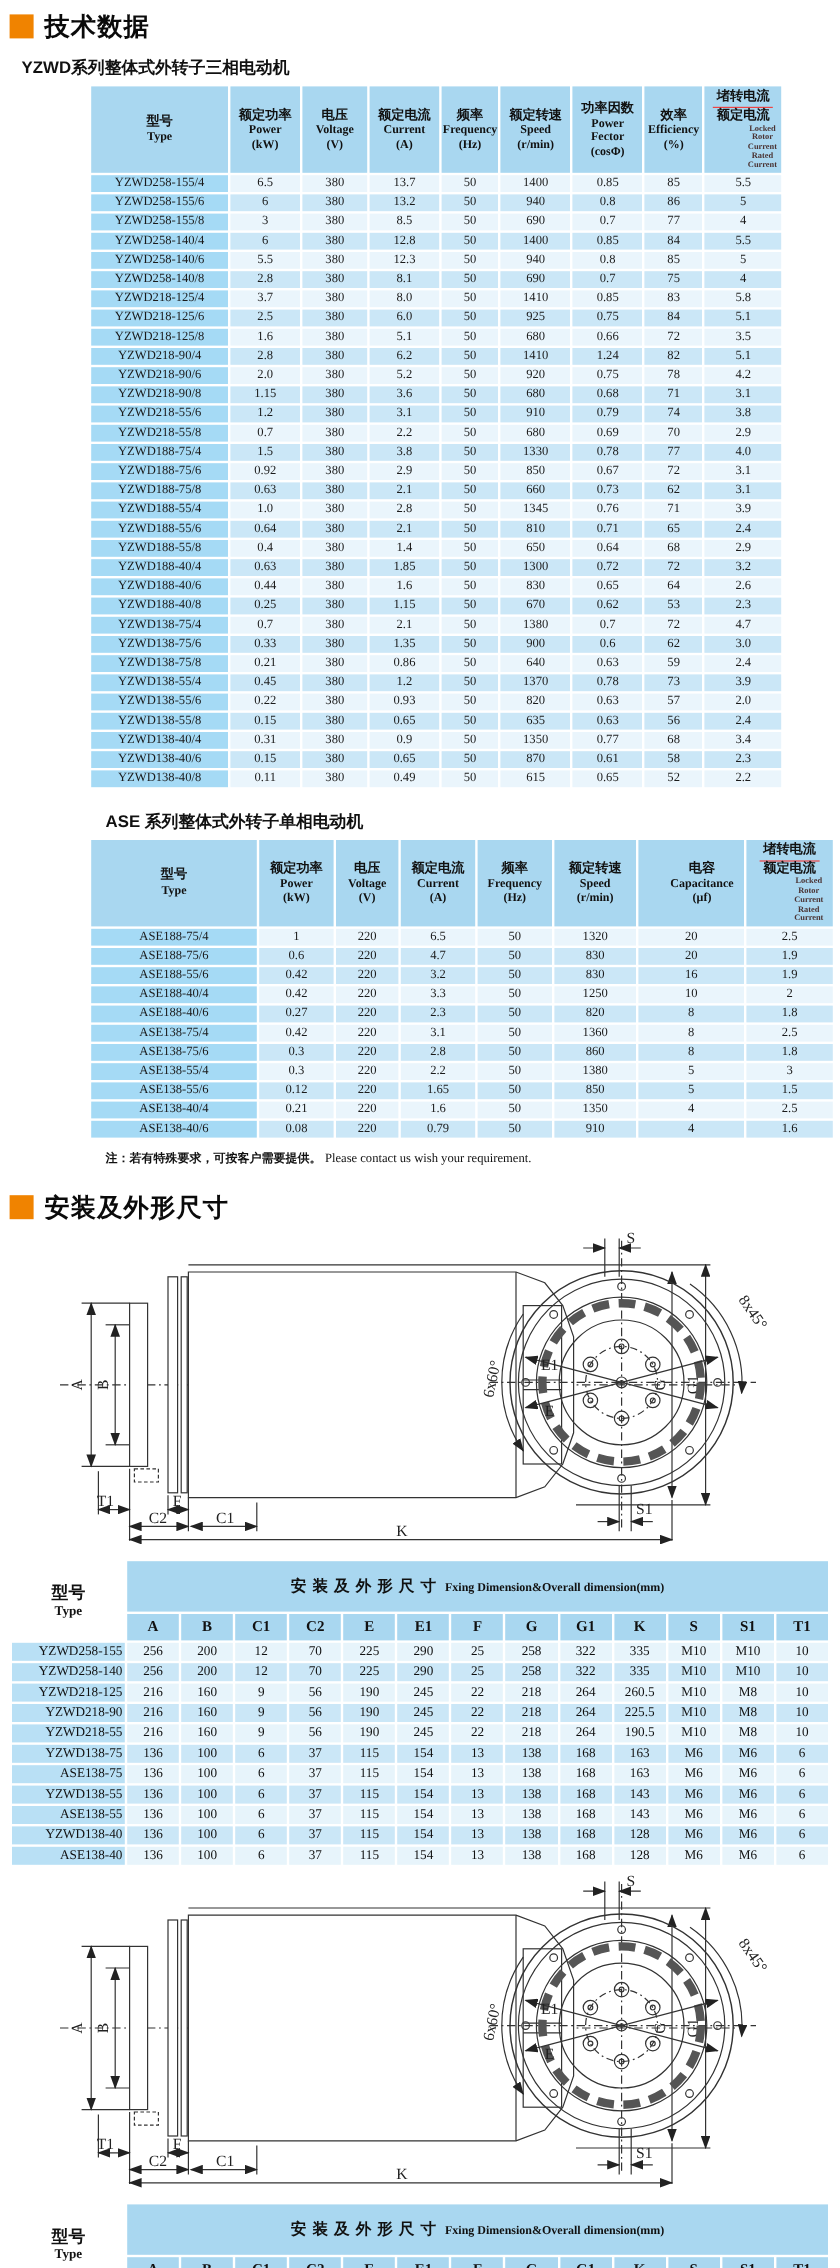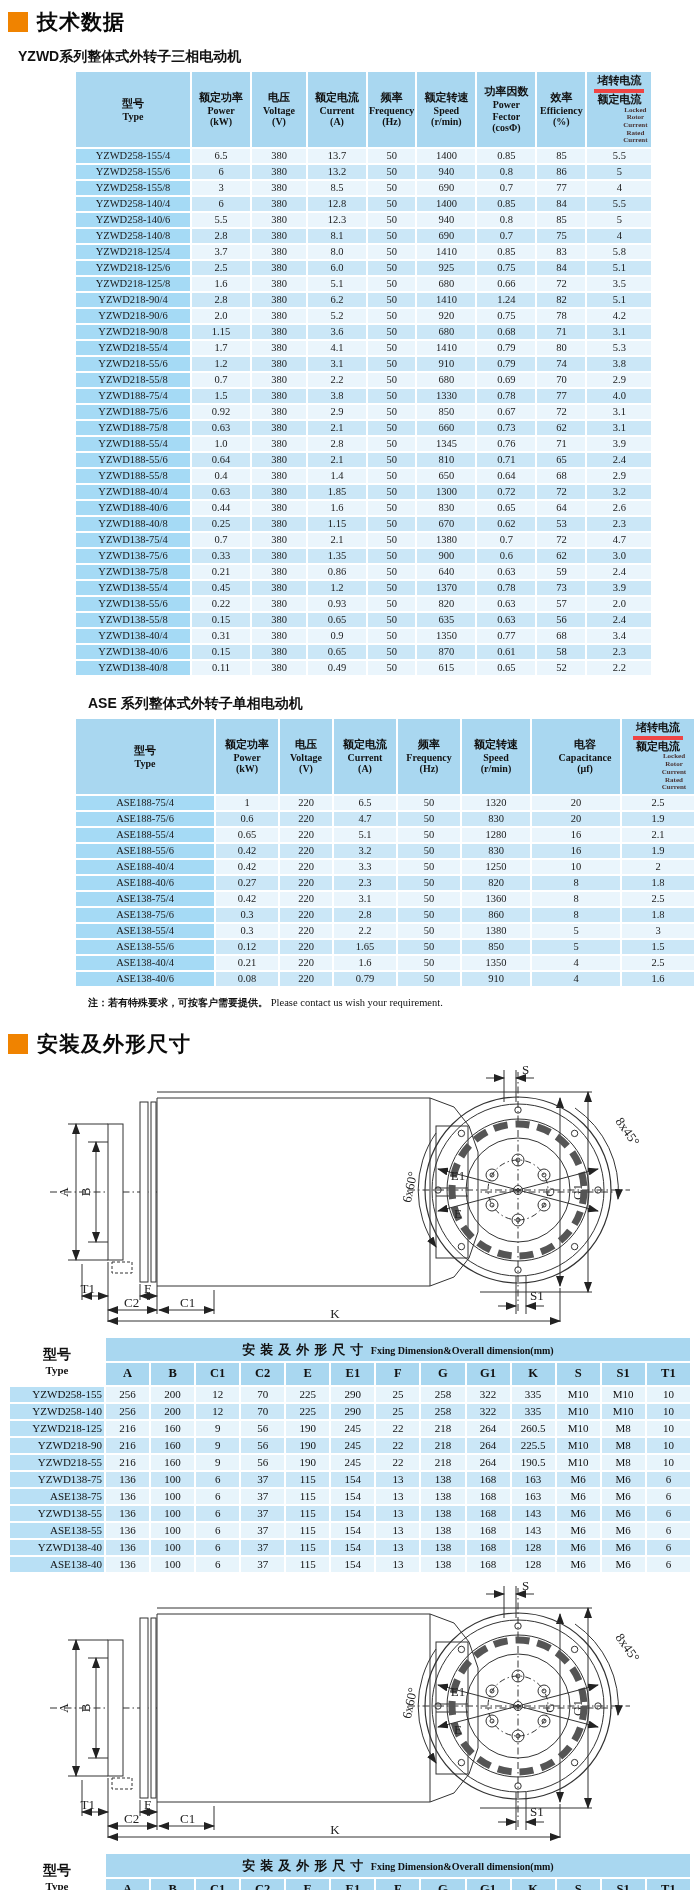--- a/index.html
+++ b/index.html
@@ -10,32 +10,32 @@
   .subtitle{font-size:14px;font-weight:bold;margin:12px 0 4px 18px;}
   .subtitle.ase{margin-left:88px;margin-top:18px;}
   table{border-collapse:separate;border-spacing:2px;background:#fff;table-layout:fixed;}
   th,td{text-align:center;vertical-align:middle;padding:0;}
   
   .spec-table{margin:4px 0 0 74px;}
   .spec-table th{background:#A9D7F0;padding:2px 1px;}
   .spec-table .h-zh{font-size:11px;font-weight:bold;line-height:1.25;}
   .spec-table .h-en{font-family:"Liberation Serif",serif;font-size:10px;font-weight:bold;line-height:1.15;}
   .spec-table .h-en-sm{font-family:"Liberation Serif",serif;font-size:7px;font-weight:bold;line-height:1.1;color:#4a3333;padding-left:32px;}
-  .frac-top{display:inline-block;border-bottom:4px solid #ef4444;padding:0 3px 1px;}
+  .frac-top{display:inline-block;border-bottom:1px solid #ef4444;padding:0 3px 1px;}
   .spec-table td{font-family:"Liberation Serif",serif;font-size:10.5px;height:12px;padding:1px 2px;color:#1a1a1a;}
   .spec-table td.type-cell{background:#A5DAF5;}
   .spec-table tr.r-odd td.val-cell{background:#CBE7F7;}
   .spec-table tr.r-even td.val-cell{background:#EAF5FC;}
   
   .dim-table{margin:6px 8px;width:684px;}
   .dim-table th{background:#A9D7F0;}
   .dim-table th.dim-type-head{background:#fff;}
   .dim-type-head .h-zh{font-size:14px;font-weight:bold;}
   .dim-type-head .h-en{font-family:"Liberation Serif",serif;font-size:11px;}
-  .dim-span-head{padding:2px 0;}
+  .dim-span-head{padding:12px 0;}
   .span-zh{font-size:13px;font-weight:bold;letter-spacing:5px;}
   .span-en{font-family:"Liberation Serif",serif;font-size:10px;font-weight:bold;letter-spacing:0;}
   .dim-col-head{font-family:"Liberation Serif",serif;font-size:12.5px;font-weight:bold;height:22px;}
   .dim-table td{font-family:"Liberation Serif",serif;font-size:11px;height:13px;padding:1px 2px;}
   .dim-table td.type-cell{background:#B9E0F5;text-align:right;padding-left:6px;}
   .dim-table tr.r-odd td.val-cell{background:#CBE7F7;}
   .dim-table tr.r-even td.val-cell{background:#E7F4FB;}
   .dim-table tr.r-odd td.type-cell,.dim-table tr.r-even td.type-cell{background:#B9E0F5;}
   .note-line{margin:8px 0 0 88px;font-size:10px;}
   .note-zh{font-weight:bold;}
@@ -230,31 +230,20 @@
         <td class="type-cell">YZWD218-90/8</td>
         <td class="val-cell">1.15</td>
         <td class="val-cell">380</td>
         <td class="val-cell">3.6</td>
         <td class="val-cell">50</td>
         <td class="val-cell">680</td>
         <td class="val-cell">0.68</td>
         <td class="val-cell">71</td>
         <td class="val-cell">3.1</td>
       </tr>
-      <tr class="r-even">
-        <td class="type-cell">YZWD218-55/4</td>
-        <td class="val-cell">1.7</td>
-        <td class="val-cell">380</td>
-        <td class="val-cell">4.1</td>
-        <td class="val-cell">50</td>
-        <td class="val-cell">1410</td>
-        <td class="val-cell">0.79</td>
-        <td class="val-cell">80</td>
-        <td class="val-cell">5.3</td>
-      </tr>
       <tr class="r-odd">
         <td class="type-cell">YZWD218-55/6</td>
         <td class="val-cell">1.2</td>
         <td class="val-cell">380</td>
         <td class="val-cell">3.1</td>
         <td class="val-cell">50</td>
         <td class="val-cell">910</td>
         <td class="val-cell">0.79</td>
         <td class="val-cell">74</td>
         <td class="val-cell">3.8</td>
@@ -532,30 +521,20 @@
       </tr>
       <tr class="r-odd">
         <td class="type-cell">ASE188-75/6</td>
         <td class="val-cell">0.6</td>
         <td class="val-cell">220</td>
         <td class="val-cell">4.7</td>
         <td class="val-cell">50</td>
         <td class="val-cell">830</td>
         <td class="val-cell">20</td>
         <td class="val-cell">1.9</td>
-      </tr>
-      <tr class="r-even">
-        <td class="type-cell">ASE188-55/4</td>
-        <td class="val-cell">0.65</td>
-        <td class="val-cell">220</td>
-        <td class="val-cell">5.1</td>
-        <td class="val-cell">50</td>
-        <td class="val-cell">1280</td>
-        <td class="val-cell">16</td>
-        <td class="val-cell">2.1</td>
       </tr>
       <tr class="r-odd">
         <td class="type-cell">ASE188-55/6</td>
         <td class="val-cell">0.42</td>
         <td class="val-cell">220</td>
         <td class="val-cell">3.2</td>
         <td class="val-cell">50</td>
         <td class="val-cell">830</td>
         <td class="val-cell">16</td>
         <td class="val-cell">1.9</td>

